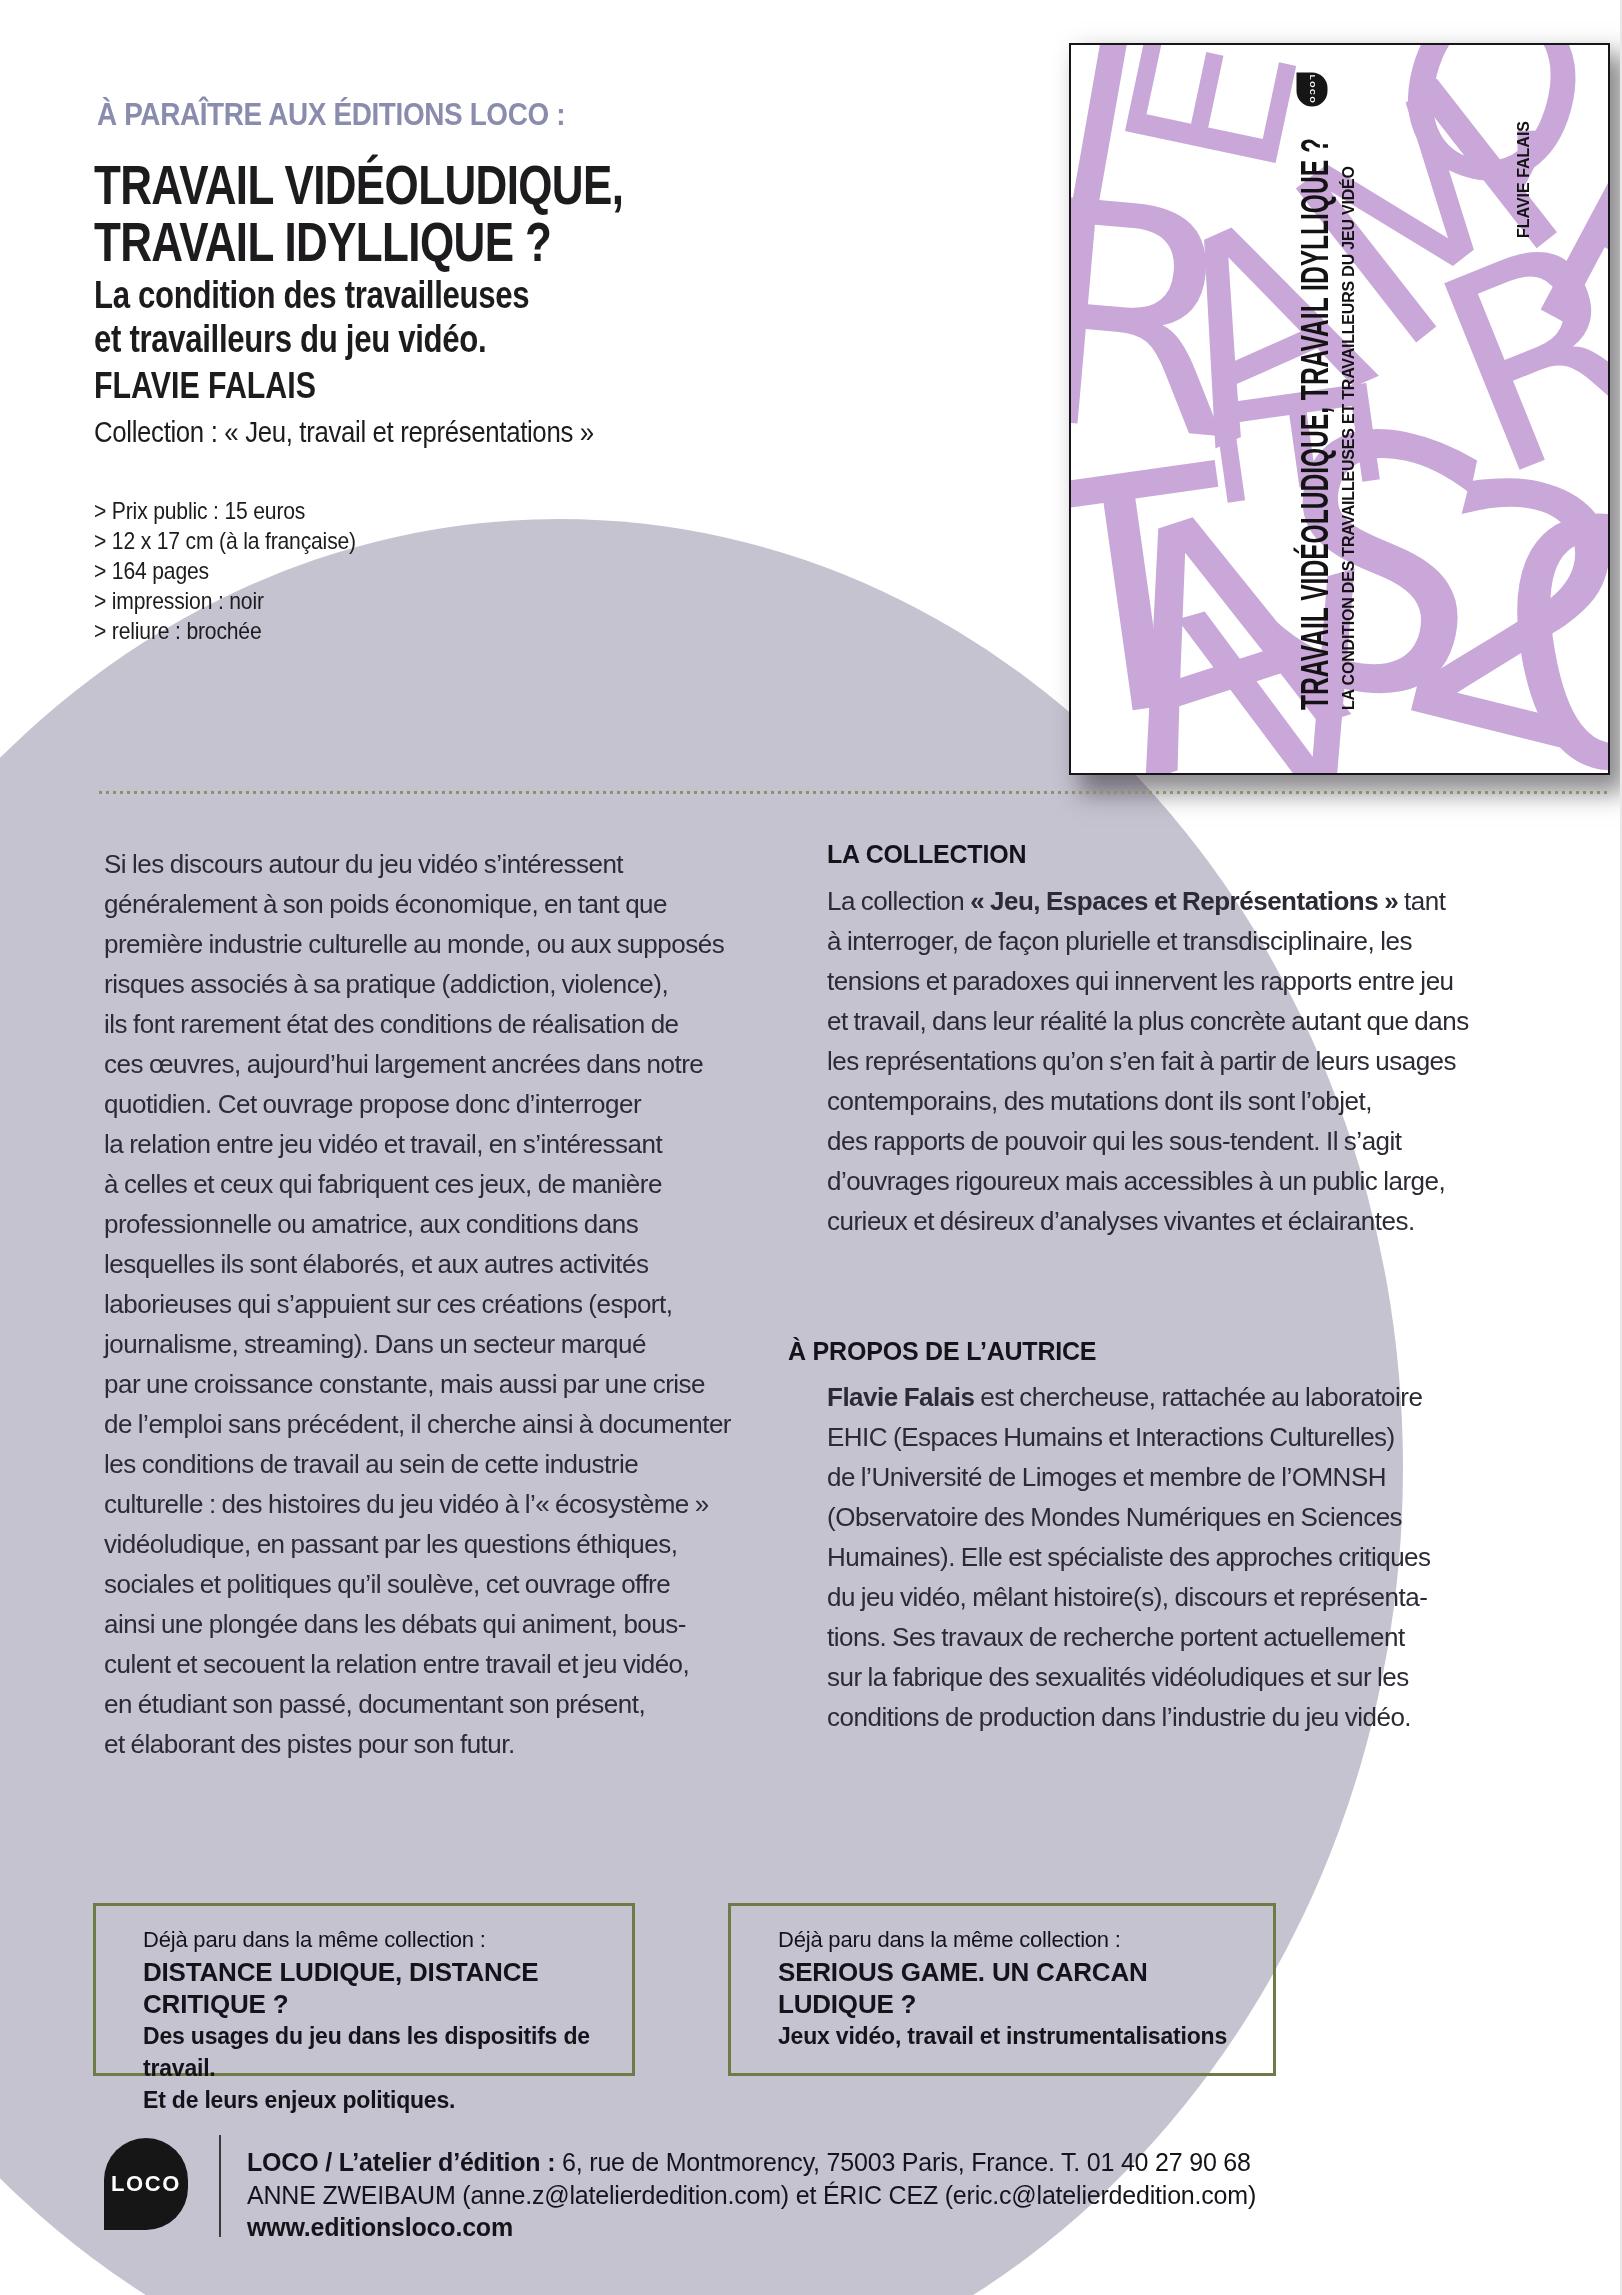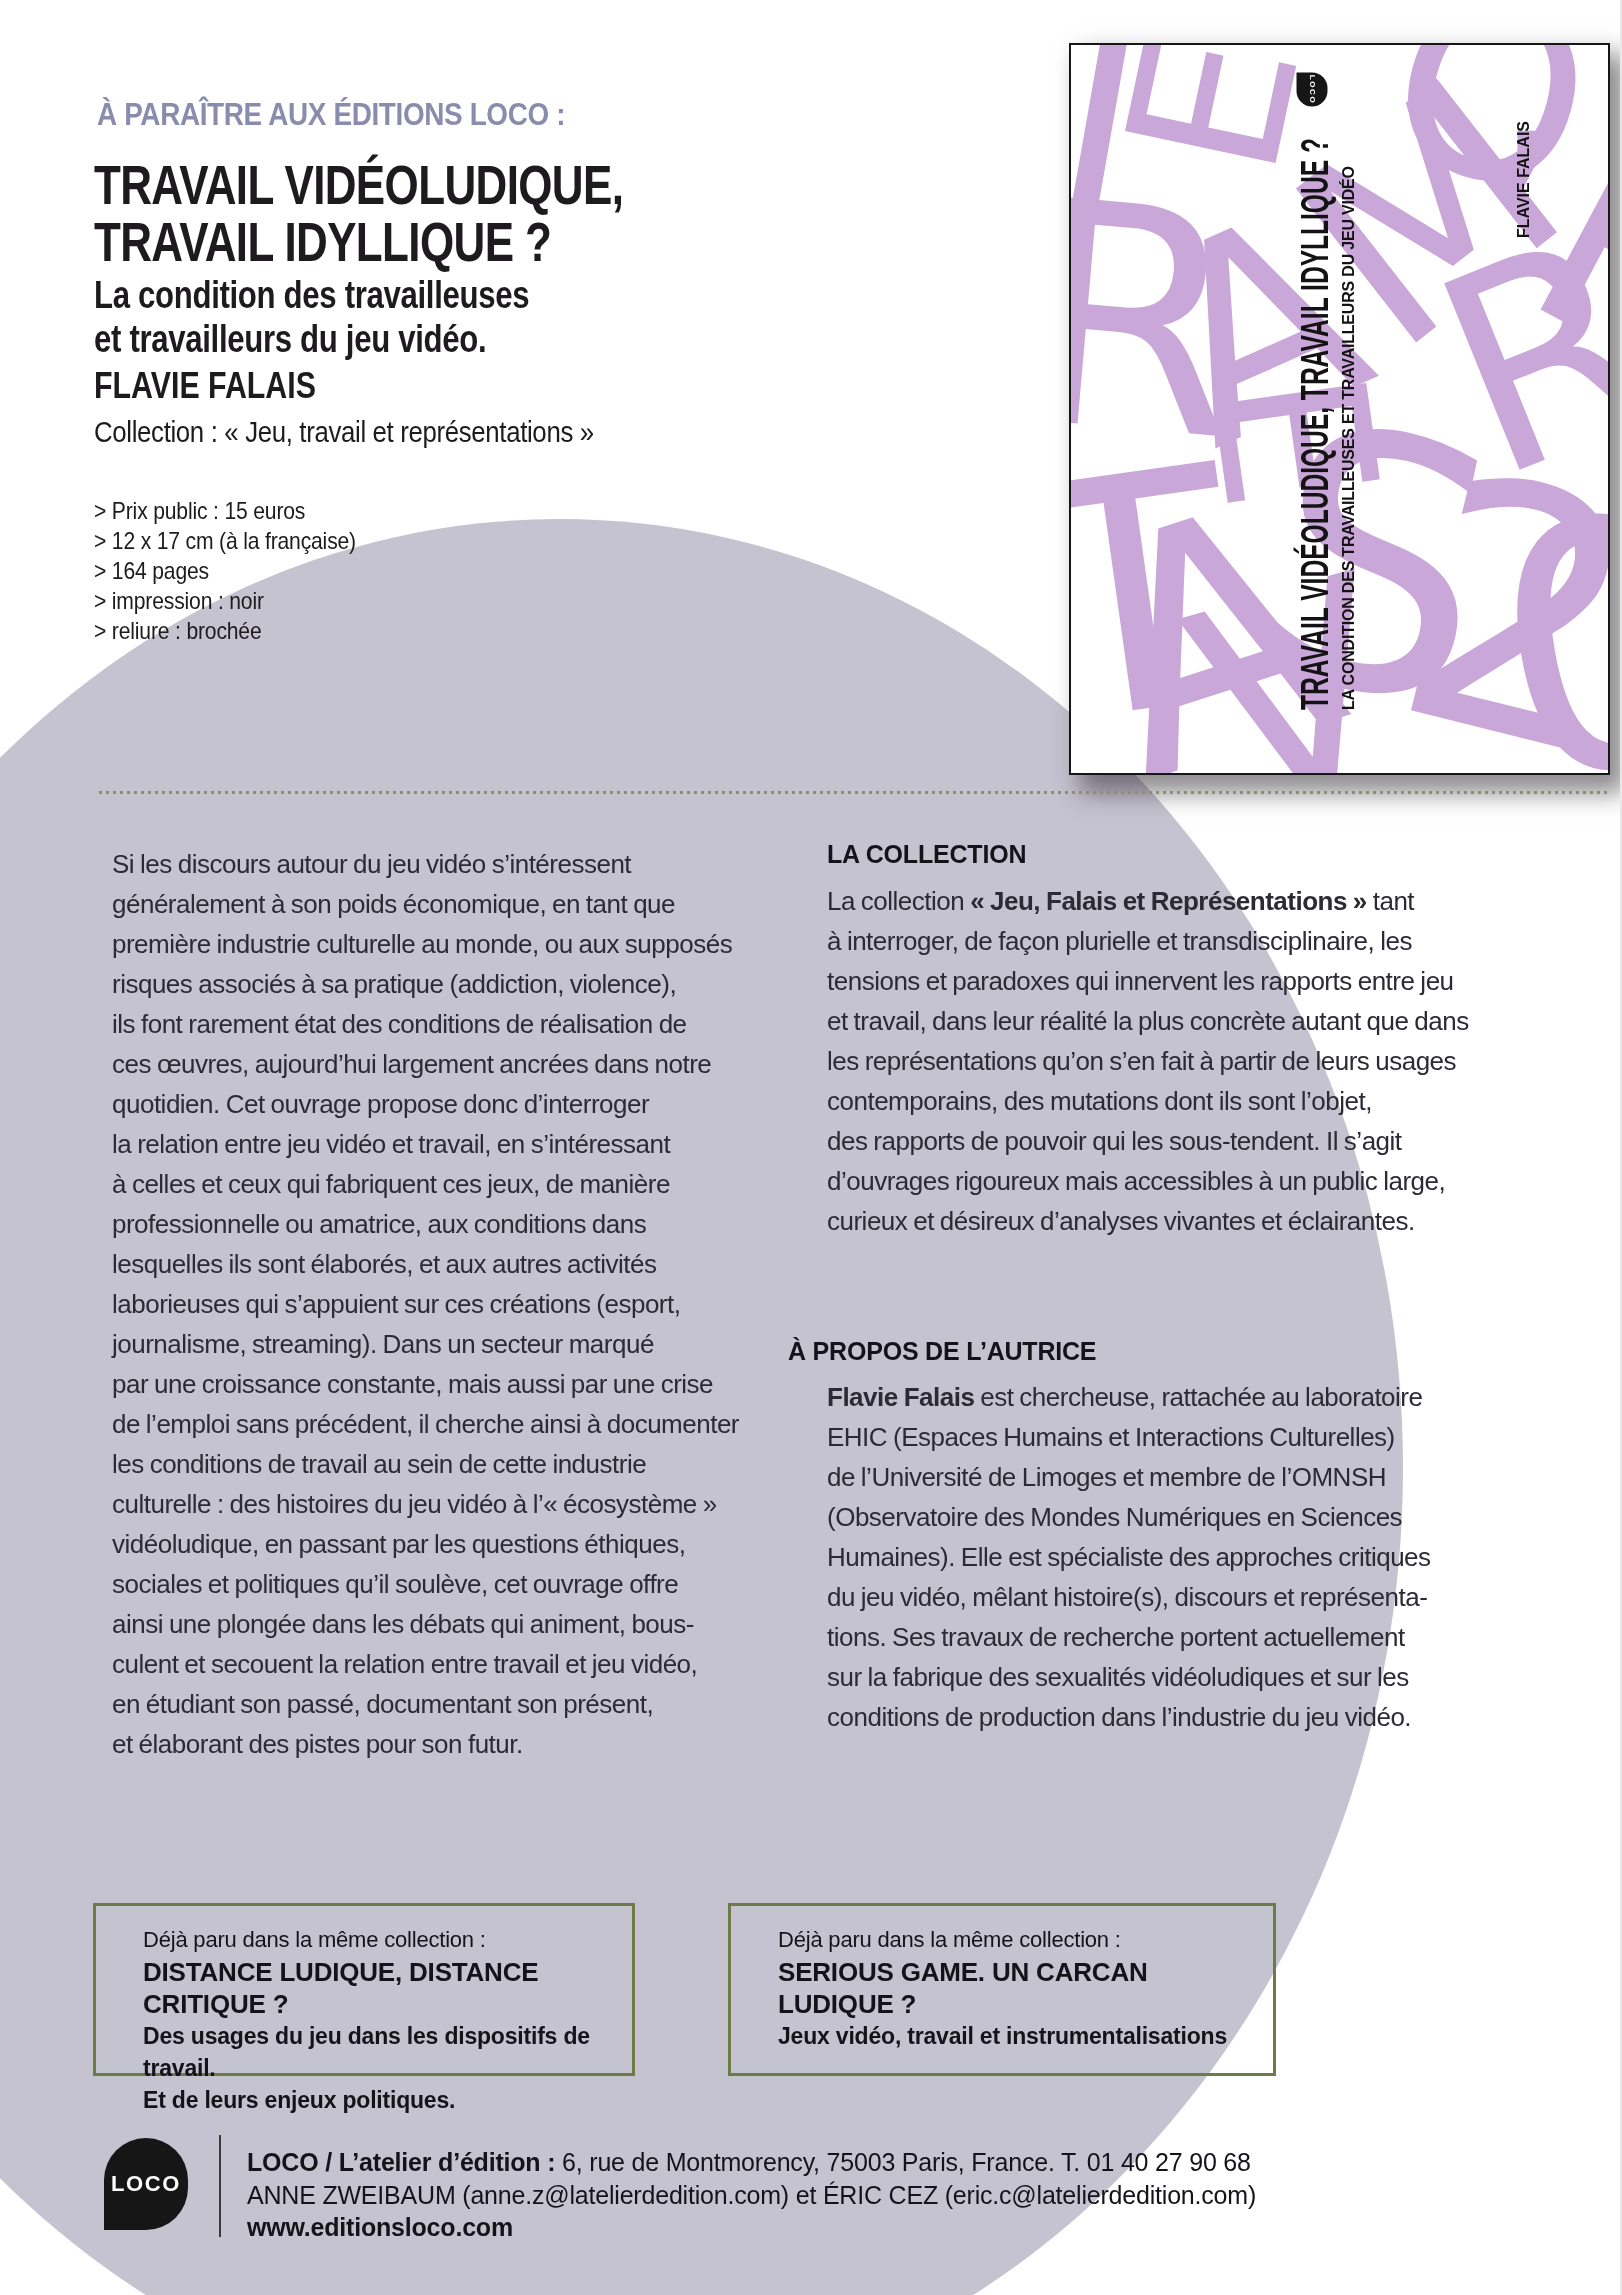--- a/index.html
+++ b/index.html
@@ -73,21 +73,21 @@
     transform:rotate(90deg); font-size:8px;
   }
   
   #dotted-line{
     left:97px; top:790px; width:1510px; height:4.9px;
     background-image:radial-gradient(circle, #8d9166 1.4px, rgba(0,0,0,0) 1.6px);
     background-size:7px 4.9px; background-repeat:repeat-x;
   }
   
   .bodytext{font-size:26px; line-height:40px; letter-spacing:-0.5px; word-spacing:-0.8px; color:#2c2a34;}
-  #left-col{left:112px; top:844px; width:738px; white-space:pre-line;}
+  #left-col{left:104px; top:844px; width:738px; white-space:pre-line;}
   .col-heading{font-size:25px; font-weight:bold; color:#15131a; letter-spacing:-0.2px; white-space:nowrap;}
   #rc-heading1{left:827px; top:840px;}
   #rc-para1{left:827px; top:881px; width:730px;}
   #rc-heading2{left:788px; top:1337px;}
   #rc-para2{left:827px; top:1377px; width:730px;}
   .prewrap{white-space:pre-line;}
   .inline-bold{font-weight:bold;}
   
   .pub-box{
     border:3.2px solid #6d7c46; box-sizing:border-box;
@@ -179,21 +179,21 @@
 culturelle : des histoires du jeu vidéo à l’« écosystème »
 vidéoludique, en passant par les questions éthiques,
 sociales et politiques qu’il soulève, cet ouvrage offre
 ainsi une plongée dans les débats qui animent, bous-
 culent et secouent la relation entre travail et jeu vidéo,
 en étudiant son passé, documentant son présent,
 et élaborant des pistes pour son futur.</div>
 
   <div id="rc-heading1" class="abs col-heading">LA COLLECTION</div>
   <div id="rc-para1" class="abs bodytext">
-    <div><span>La collection </span><span class="inline-bold">« Jeu, Falais et Représentations »</span><span> tant</span></div>
+    <div><span>La collection </span><span class="inline-bold">« Jeu, Espaces et Représentations »</span><span> tant</span></div>
     <div class="prewrap">à interroger, de façon plurielle et transdisciplinaire, les
 tensions et paradoxes qui innervent les rapports entre jeu
 et travail, dans leur réalité la plus concrète autant que dans
 les représentations qu’on s’en fait à partir de leurs usages
 contemporains, des mutations dont ils sont l’objet,
 des rapports de pouvoir qui les sous-tendent. Il s’agit
 d’ouvrages rigoureux mais accessibles à un public large,
 curieux et désireux d’analyses vivantes et éclairantes.</div>
   </div>
 

